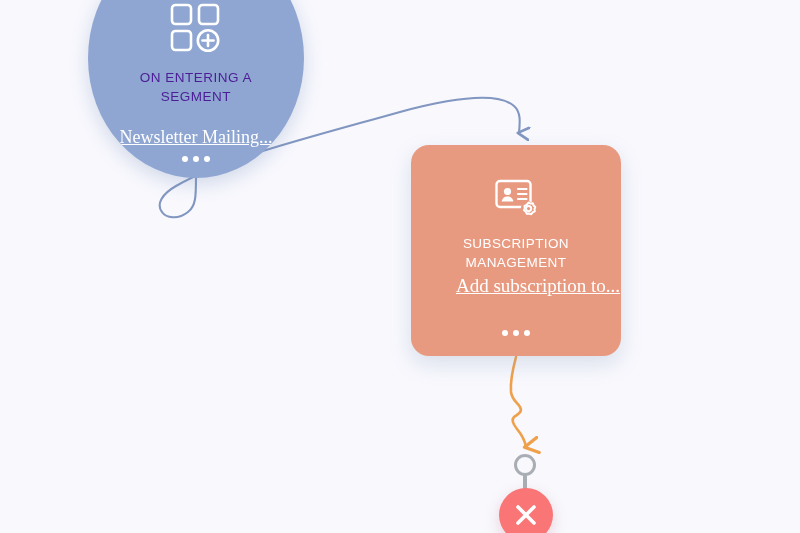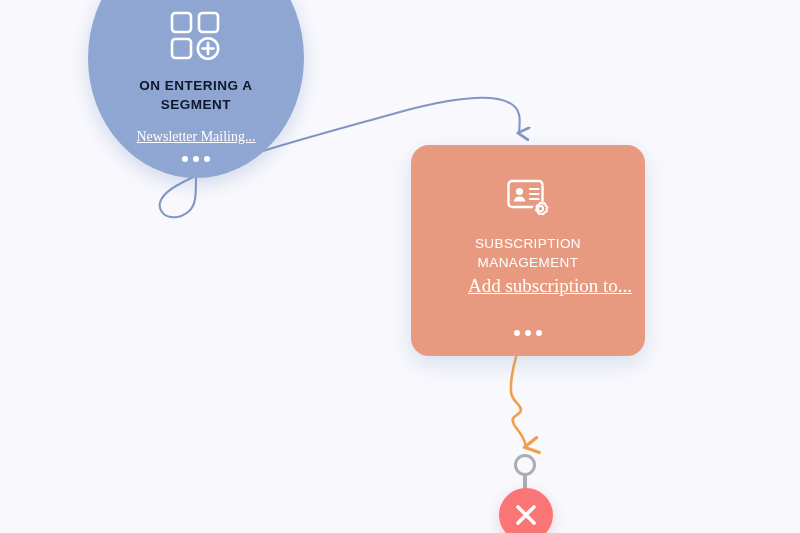--- a/index.html
+++ b/index.html
@@ -46,33 +46,32 @@
     align-items: center;
     justify-content: flex-end;
     padding-bottom: 16px;
     box-sizing: border-box;
     overflow: hidden;
   }
   .node-circle .node-icon {
     margin-bottom: 10px;
   }
   .node-circle .node-kind {
-    color: #0f172a;
+    color: #4c1d95;
     font-size: 13.5px;
     letter-spacing: 0.5px;
     line-height: 19px;
     text-align: center;
     width: 170px;
-    font-weight: bold;
   }
   .node-circle .node-link {
-    margin-top: 11px;
+    margin-top: 19px;
     color: #ffffff;
     font-family: "Liberation Serif", serif;
-    font-size: 14px;
+    font-size: 18px;
     line-height: 24px;
     text-decoration: underline;
     text-align: center;
     white-space: nowrap;
     cursor: pointer;
   }
   .dots {
     display: flex;
     gap: 5px;
     margin-top: 7px;
@@ -84,21 +83,21 @@
     height: 6px;
     border-radius: 50%;
     background: #ffffff;
   }
 
   
   .node-card {
     position: absolute;
     left: 411px;
     top: 145px;
-    width: 234px;
+    width: 210px;
     height: 211px;
     border-radius: 18px;
     background: #e89a80;
     box-shadow: 0 8px 20px rgba(140,160,190,0.28);
     display: flex;
     flex-direction: column;
     align-items: center;
     box-sizing: border-box;
     padding-top: 33px;
   }

